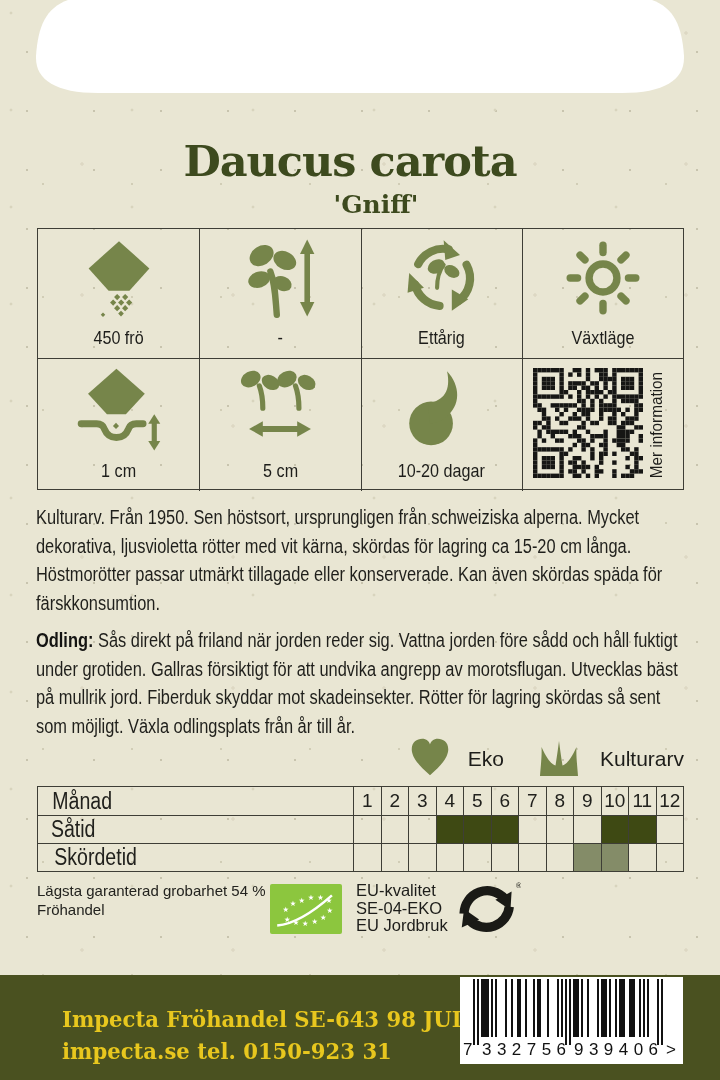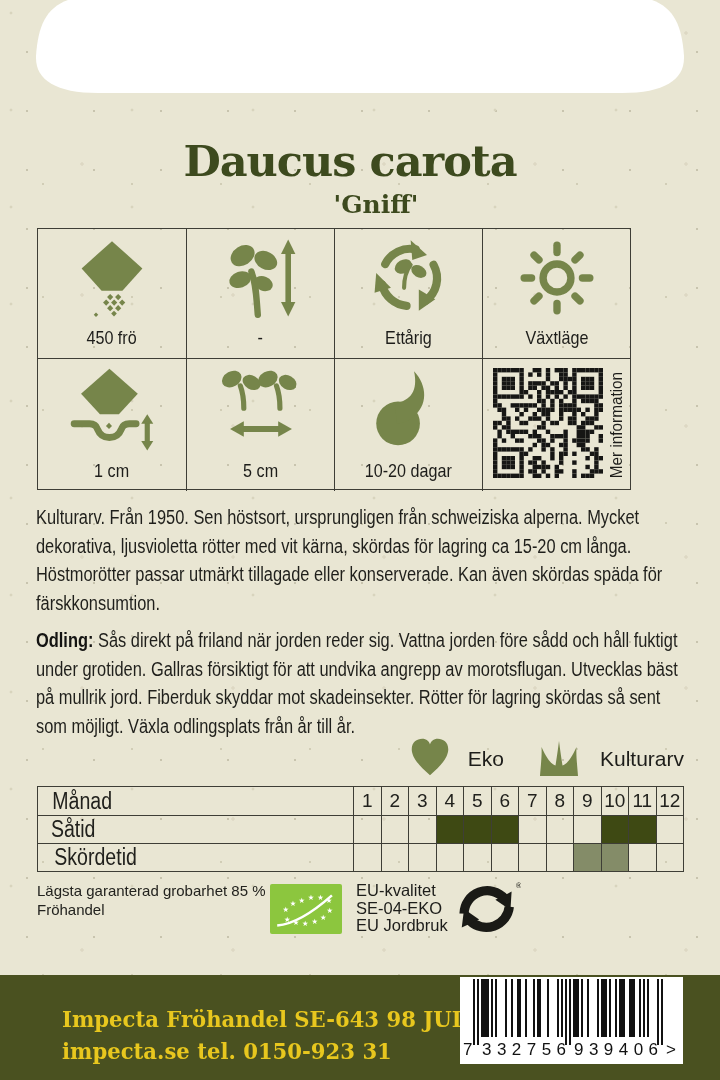--- a/index.html
+++ b/index.html
@@ -20,21 +20,21 @@
   
   .title{left:0;top:136px;width:700px;text-align:center;
     font-family:"DejaVu Serif", serif;font-weight:700;font-size:43px;
     color:#3d4a1e;letter-spacing:-1px;}
   .subtitle{left:16px;top:190px;width:720px;text-align:center;
     font-family:"DejaVu Serif", serif;font-weight:700;font-size:25px;color:#3d4a1e;}
   
   .cond{transform:scaleX(0.82);transform-origin:0 0;}
   .cond-c{display:inline-block;transform:scaleX(0.85);}
   
-  .spec-grid{left:37px;top:228px;width:594px;height:262px;
+  .spec-grid{left:37px;top:228px;width:647px;height:262px;
     display:grid;grid-template-columns:repeat(4,1fr);grid-template-rows:129px 133px;
     border:1.5px solid #3e3e36;box-sizing:border-box;}
   .cell{border-left:1.5px solid #3e3e36;border-top:1.5px solid #3e3e36;
     display:flex;flex-direction:column;align-items:center;justify-content:flex-end;
     box-sizing:border-box;overflow:hidden;}
   .cell:nth-child(4n+1){border-left:none;}
   .cell:nth-child(-n+4){border-top:none;}
   .icon-box{flex:1;display:flex;align-items:center;justify-content:center;width:100%;}
   .caption{font-size:19px;color:#1d1d1a;margin-bottom:9px;white-space:nowrap;}
   .qr-cell{flex-direction:row;align-items:center;justify-content:flex-start;gap:4px;}
@@ -610,21 +610,21 @@
         <div class="cal-cell"></div>
         <div class="cal-cell"></div>
         <div class="cal-cell fill-light"></div>
         <div class="cal-cell fill-light"></div>
         <div class="cal-cell"></div>
         <div class="cal-cell"></div>
       </div>
   </div>
 
   <div class="abs footnotes">
-    <div>Lägsta garanterad grobarhet 85 %</div>
+    <div>Lägsta garanterad grobarhet 54 %</div>
     <div>Fröhandel</div>
   </div>
 
   <div class="abs eu-logo">
     <svg width="72" height="50" viewBox="0 0 100 68">
       <path d="M10 57 Q42 54 86 15" stroke="#ffffff" stroke-width="3.5" fill="none"></path>
       <g fill="#ffffff" font-size="10" font-family="'DejaVu Sans', sans-serif" text-anchor="middle">
         <text x="22" y="38">★</text>
           <text x="32" y="30">★</text>
           <text x="44" y="25">★</text>

